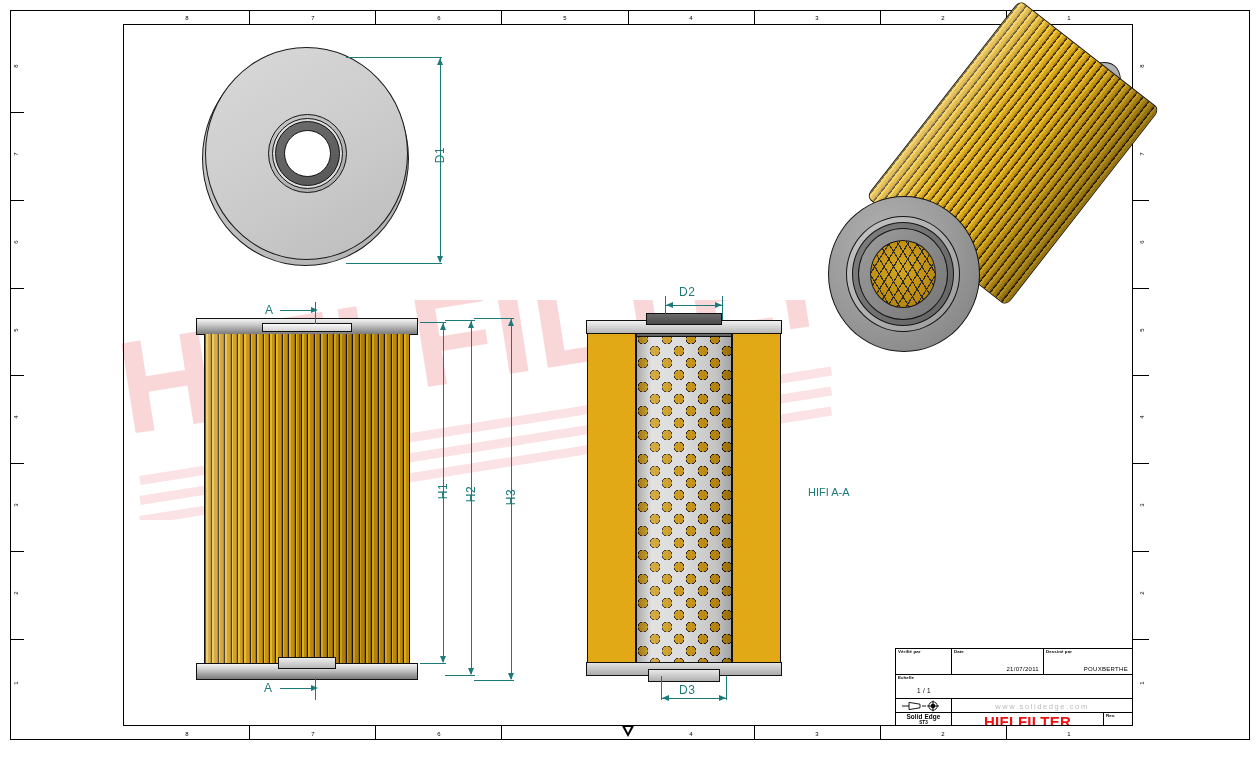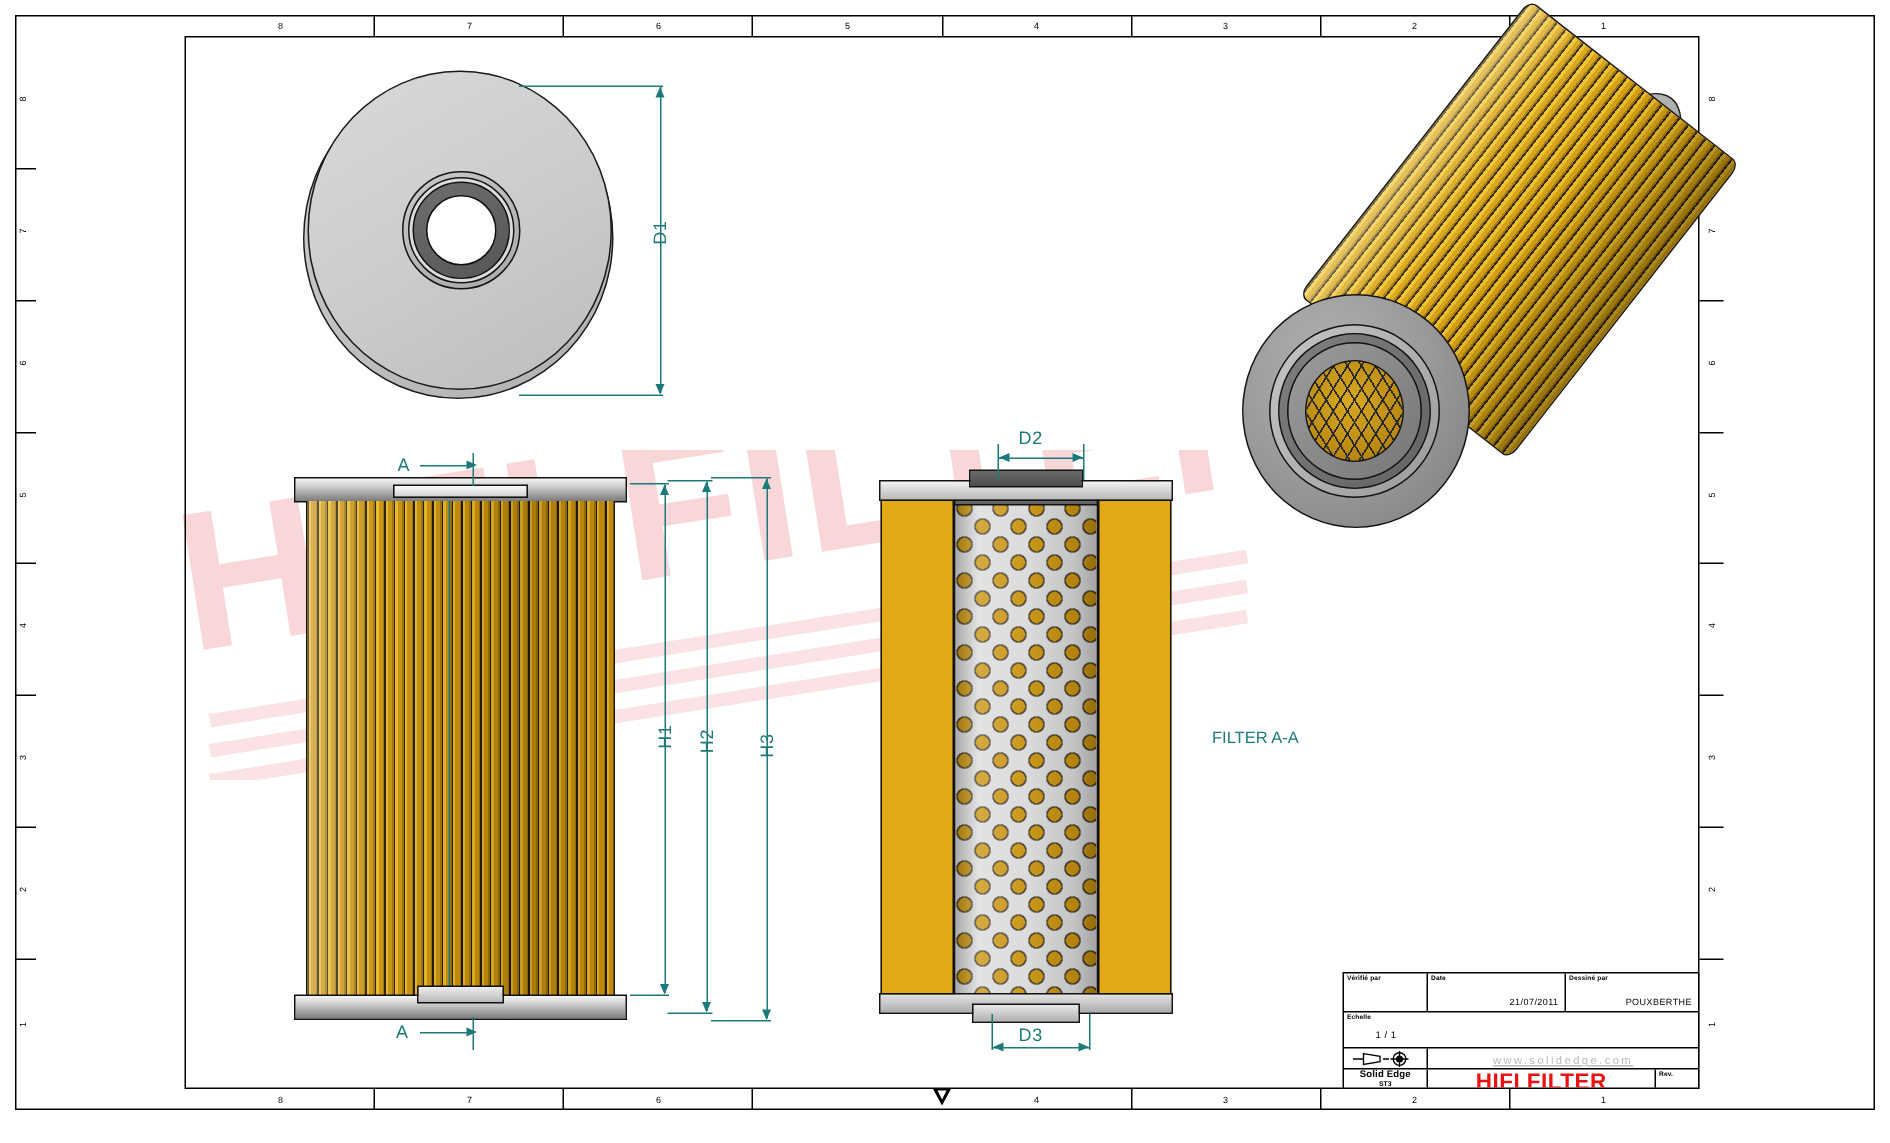--- a/index.html
+++ b/index.html
@@ -164,21 +164,21 @@
   .tb-r4{height:12px;}
   .tb-mini{position:absolute;left:2px;top:1px;font-size:4.4px;font-weight:bold;
            color:#000;letter-spacing:.1px;line-height:1;}
   .tb-val{position:absolute;bottom:2px;width:100%;text-align:center;font-size:6px;
           color:#000;letter-spacing:.3px;}
   .tb-val-r{position:absolute;bottom:2px;right:4px;font-size:6px;color:#000;letter-spacing:.3px;}
   .tb-ref{position:absolute;left:0;right:0;bottom:3px;text-align:center;
           font-size:17px;color:#ee1111;letter-spacing:.6px;
           font-family:"Liberation Sans",sans-serif;}
   .tb-url{position:absolute;left:0;right:0;top:3px;text-align:center;font-size:7.5px;
-          color:#bbbbbb;letter-spacing:1.6px;text-decoration:underline;}
+          color:#bbbbbb;letter-spacing:1.6px;}
   .tb-brand{position:absolute;left:0;right:0;top:0px;text-align:center;font-size:15px;
             font-weight:bold;color:#ee1111;letter-spacing:.3px;}
   .tb-se{position:absolute;left:0;right:0;top:0px;text-align:center;font-size:6.4px;
          font-weight:bold;color:#000;letter-spacing:.1px;}
   .tb-se2{position:absolute;left:0;right:0;top:7px;text-align:center;font-size:4.6px;
           font-weight:bold;color:#000;}
   .proj-svg{position:absolute;left:4px;top:1px;}
 </style>
 </head>
 <body>
@@ -365,21 +365,21 @@
 
   <div>
     <div class="dim" style="left:661px;top:676px;width:1px;height:24px;"></div>
     <div class="dim" style="left:726px;top:676px;width:1px;height:24px;"></div>
     <div class="dim" style="left:662px;top:698px;width:64px;height:1px;"></div>
     <div class="arrow-l" style="left:662px;top:695px;"></div>
     <div class="arrow-r" style="left:719px;top:695px;"></div>
     <div class="dtxt" style="left:679px;top:683px;">D3</div>
   </div>
 
-  <div class="dtxt" style="left:808px;top:486px;letter-spacing:0px;font-size:11px;">FILTER A-A</div>
+  <div class="dtxt" style="left:808px;top:486px;letter-spacing:0px;font-size:11px;">HIFI A-A</div>
 
   <div class="isoview">
     <div class="iso-stage">
       <div class="iso-farcap"></div>
       <div class="iso-body">
         <div class="iso-pleats"></div>
         <div class="iso-pleat-shade"></div>
       </div>
       <div class="iso-nearcap"></div>
       <div class="iso-c1"></div>

